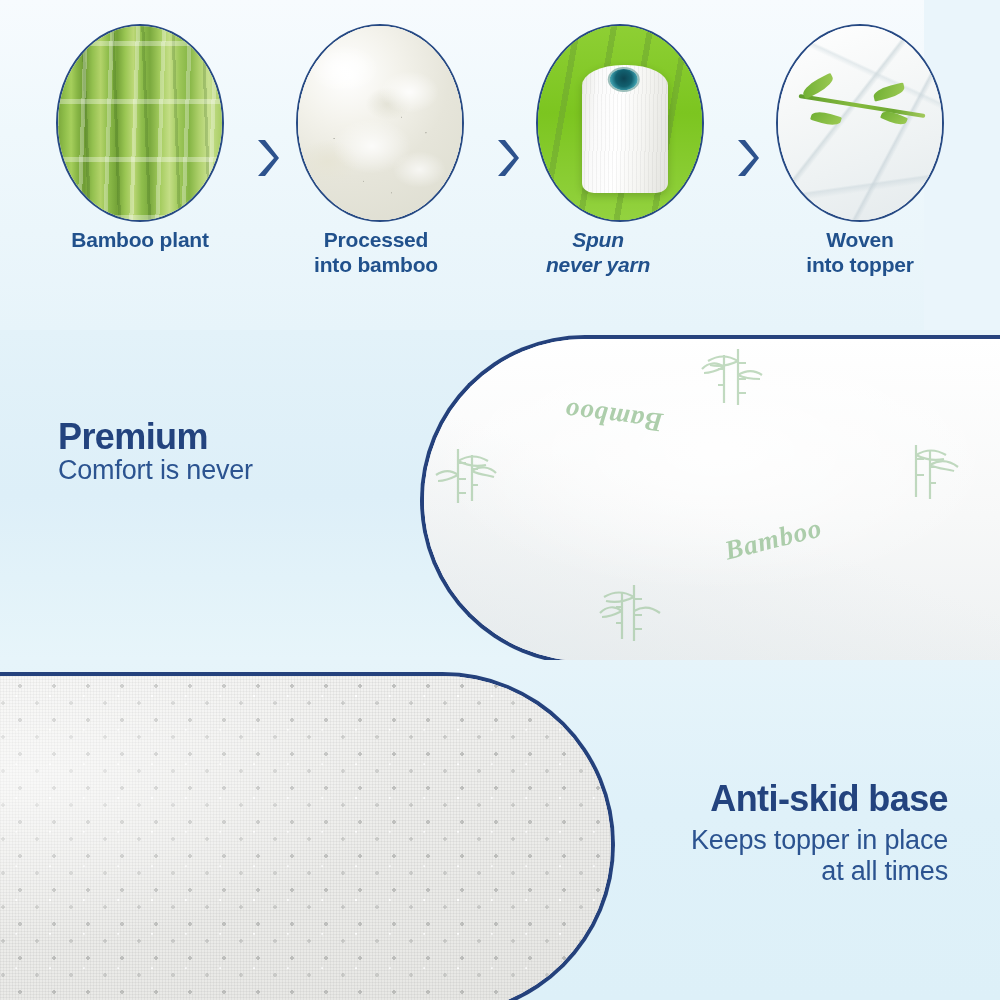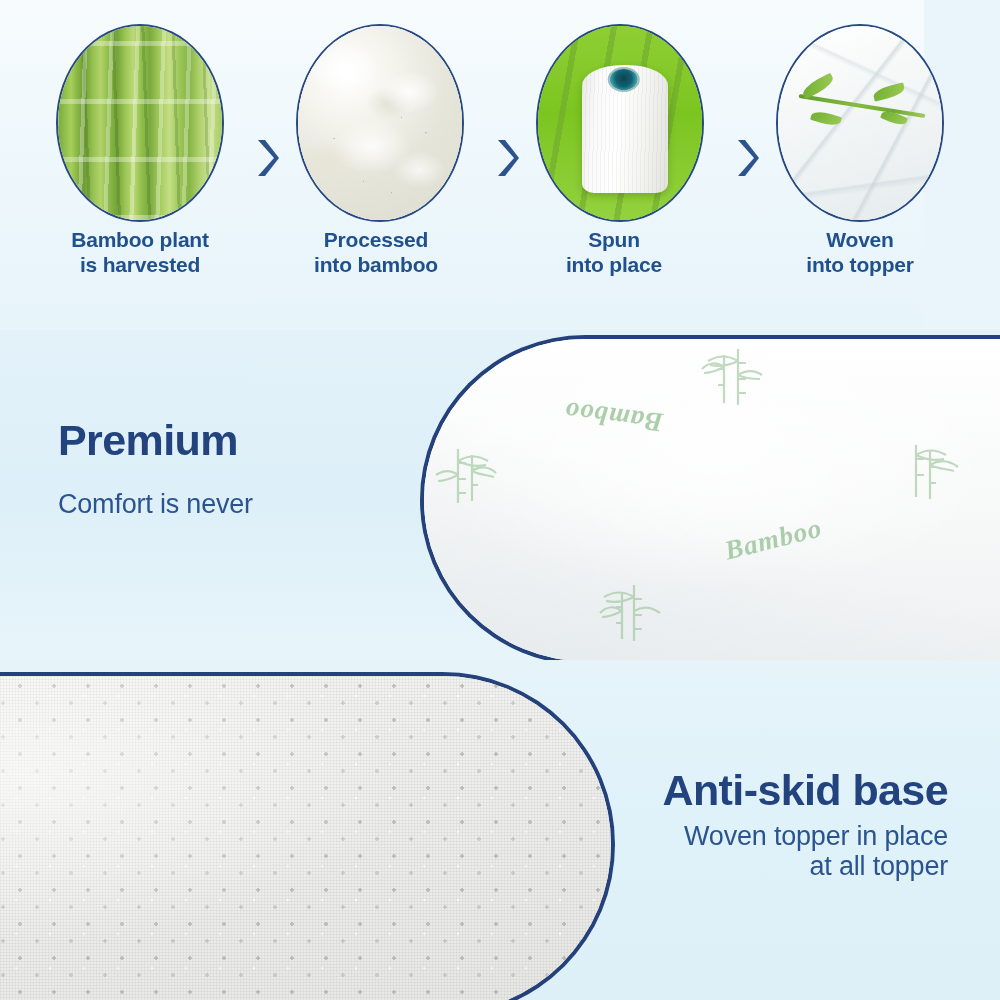--- a/index.html
+++ b/index.html
@@ -206,26 +206,26 @@
   .motif svg { width:74px; height:64px; display:block; }
   .mo-1 { left:270px; top:6px; }
   .mo-2 { left:8px;  top:104px; }
   .mo-3 { left:470px; top:100px; }
   .mo-4 { left:170px; top:242px; }
 
   .fabric-copy { position:absolute; left:58px; top:88px; width:350px; }
   .h-big {
     color:#23437e;
     font-weight:bold;
-    font-size:43px;
+    font-size:36px;
     line-height:1.04;
     letter-spacing:-0.6px;
   }
   .h-sub {
-    margin-top:26px;
+    margin-top:0;
     color:#2b5390;
     font-size:27px;
     line-height:1.14;
     letter-spacing:-0.2px;
   }
 
   
   .sec-skid {
     position:absolute; left:0; top:660px; width:1000px; height:340px;
     background:linear-gradient(180deg,#e6f4fa 0%, #dff1f9 45%, #ddf0f8 100%);
@@ -249,21 +249,21 @@
   }
   .skid-weave { position:absolute; inset:0;
     background:
       repeating-linear-gradient(0deg, rgba(140,140,140,.10) 0 1px, rgba(0,0,0,0) 1px 3px),
       repeating-linear-gradient(90deg, rgba(140,140,140,.10) 0 1px, rgba(0,0,0,0) 1px 3px);
   }
   .skid-sheen { position:absolute; inset:0;
     background:radial-gradient(ellipse 520px 230px at 38% 30%, rgba(255,255,255,.55), rgba(255,255,255,0) 72%);
   }
 
-  .skid-copy { position:absolute; right:52px; top:108px; width:420px; text-align:right; }
+  .skid-copy { position:absolute; right:52px; top:120px; width:420px; text-align:right; }
   .skid-copy .h-sub { margin-top:8px; }
 </style>
 </head>
 <body>
 
 <div class="page">
 
   <div class="sec-process">
 
     <div class="circles">
@@ -316,29 +316,28 @@
       </div>
       <div class="chev chev-2">
         <svg viewBox="0 0 26 42">
             <path d="M5 3 L21 21 L5 39 L12 39 L26 21 L12 3 Z" fill="#2d528d"></path>
           </svg>
       </div>
     </div>
 
     <div class="caption" style="left:42px;">
       <div>Bamboo plant</div>
-      <div>is harvested</div>
     </div>
     <div class="caption" style="left:278px;">
       <div>Processed</div>
       <div>into bamboo</div>
     </div>
-    <div class="caption" style="left:516px;">
+    <div class="caption" style="left:500px;font-style:italic;">
       <div>Spun</div>
-      <div>into place</div>
+      <div>never yarn</div>
     </div>
     <div class="caption" style="left:762px;">
       <div>Woven</div>
       <div>into topper</div>
     </div>
   </div>
 
   <div class="sec-fabric">
 
     <div class="fabric-panel">
@@ -407,19 +406,19 @@
 
     <div class="skid-panel">
       <div class="skid-tex"></div>
       <div class="skid-weave"></div>
       <div class="skid-sheen"></div>
     </div>
 
     <div class="skid-copy">
       <div class="h-big">Anti-skid base</div>
       <div class="h-sub">
-        <div>Woven topper in place</div>
-        <div>at all topper</div>
+        <div>Keeps topper in place</div>
+        <div>at all times</div>
       </div>
     </div>
   </div>
 
 </div>
 
 </body></html>

